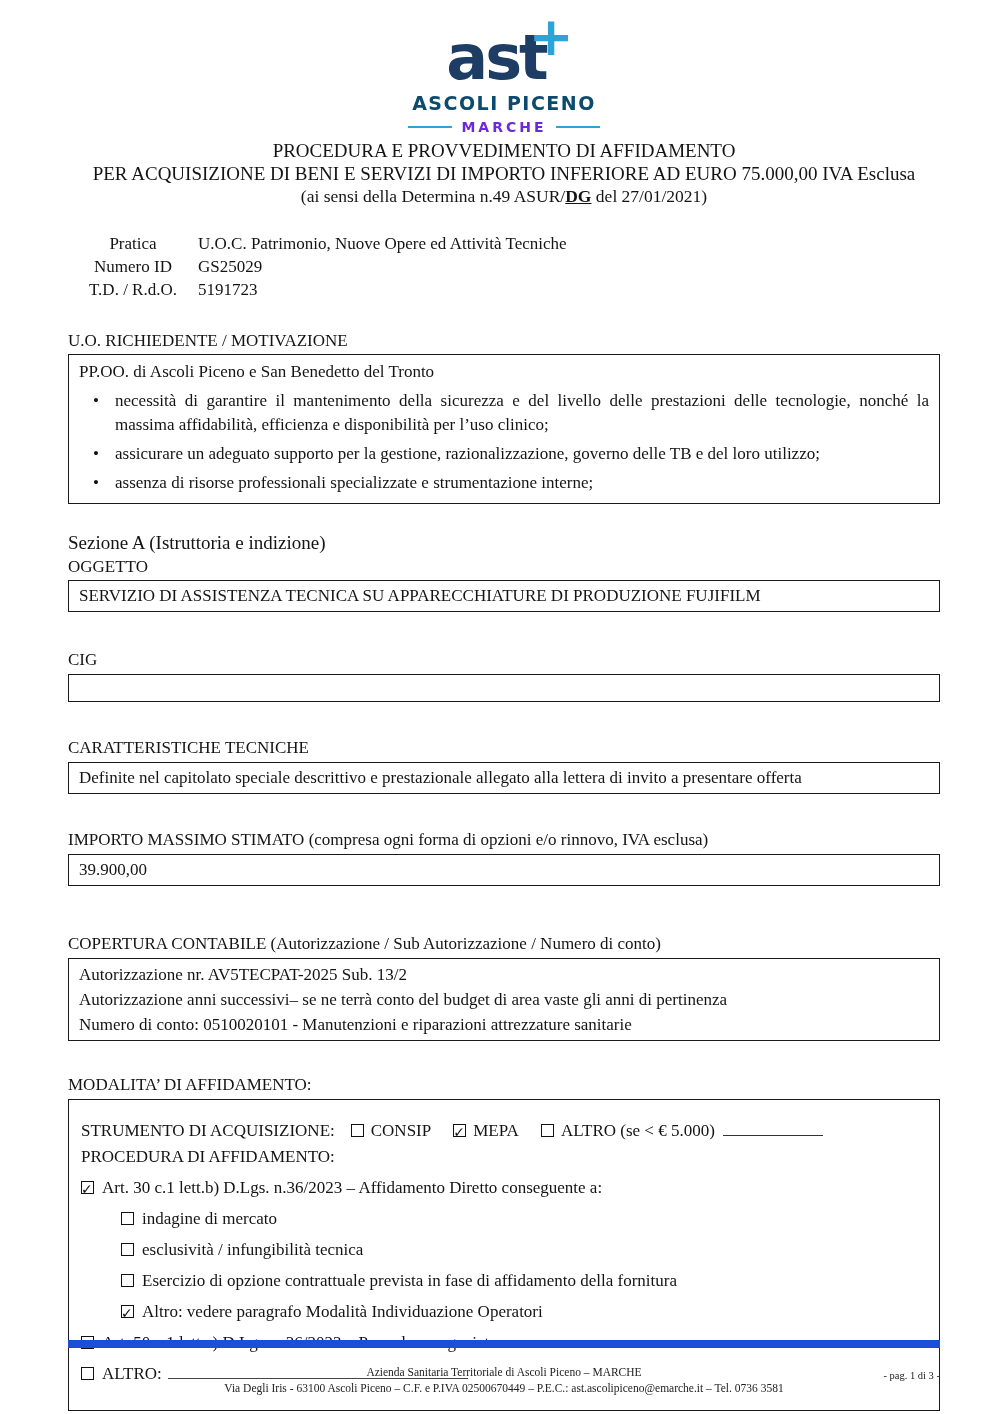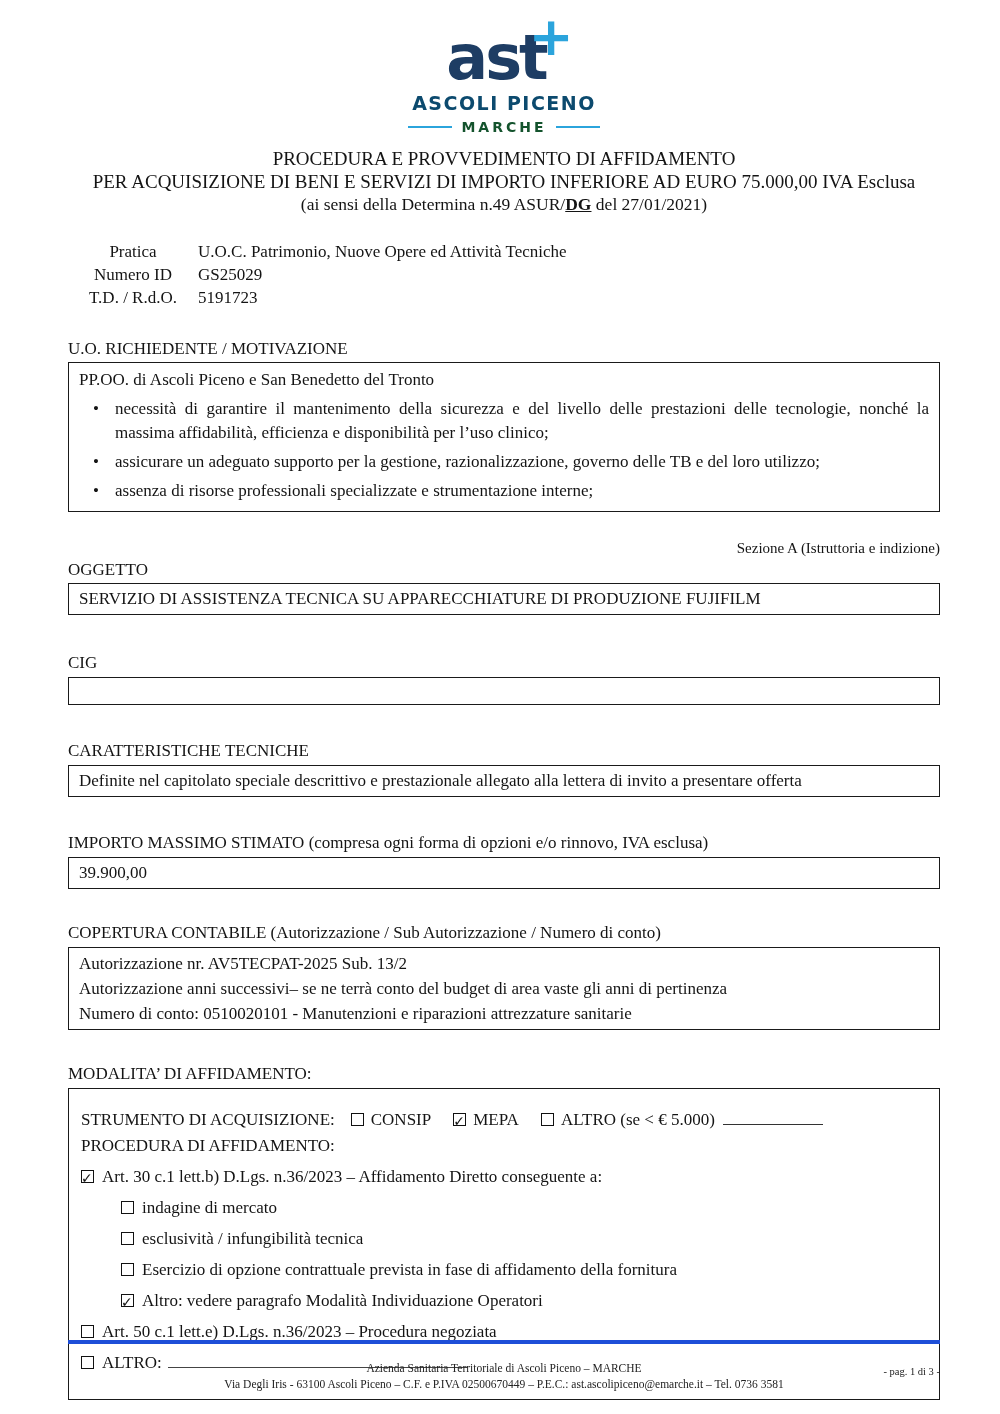--- a/index.html
+++ b/index.html
@@ -38,21 +38,21 @@
     display: flex; align-items: center; justify-content: center;
     gap: 9px; margin-top: 5px;
   }
   .logo-region-line { width: 44px; height: 2.5px; }
   .logo-region {
     font-family: "DejaVu Sans", sans-serif;
     font-weight: 600; font-size: 14px; letter-spacing: 3px;
   }
 
   
-  .title-block { text-align: center; margin-top: 12px; line-height: 23px; }
+  .title-block { text-align: center; margin-top: 4px; line-height: 23px; }
   .title-l1, .title-l2 { font-size: 19px; }
   .title-l3 { font-size: 17.5px; }
   .title-l3 b { font-weight: 700; text-decoration: underline; }
 
   
   .pratica { margin-top: 24px; font-size: 17px; line-height: 23px; }
   .pratica-row { display: flex; text-align: center; }
   .pratica-label { width: 130px; flex: 0 0 130px; }
 
   
@@ -63,34 +63,34 @@
     padding: 3px 10px;
     line-height: 24px;
   }
   .uo-heading { margin-top: 30px; }
   .uo-box { margin-top: 3px; padding: 5px 10px 8px 10px; }
   .bullet-row { display: flex; margin-top: 5px; padding-left: 14px; }
   .bullet-dot { flex: 0 0 22px; }
   .bullet-dot::before { content: "•"; }
   .bullet-text { text-align: justify; }
 
-  .sezione-a { text-align: right; margin-top: 28px; font-size: 15px; }
+  .sezione-a { text-align: left; margin-top: 28px; font-size: 19px; }
   .oggetto-heading { margin-top: 3px; }
   .oggetto-box { margin-top: 3px; }
 
   .cig-heading { margin-top: 38px; }
   .cig-box { margin-top: 4px; min-height: 28px; }
 
   .car-heading { margin-top: 36px; }
   .car-box { margin-top: 4px; }
 
   .imp-heading { margin-top: 36px; }
   .imp-box { margin-top: 4px; }
 
-  .cop-heading { margin-top: 34px; }
+  .cop-heading { margin-top: 48px; }
   .cop-box { margin-top: 4px; line-height: 25px; }
 
   
   .mod-heading { margin-top: 34px; }
   .mod-box { margin-top: 4px; padding: 17px 12px 24px 12px; }
   .mod-line { margin-top: 2px; }
   .cb {
     display: inline-block; width: 13px; height: 13px;
     border: 1.5px solid #111; position: relative;
     vertical-align: -1px; margin-right: 8px; background: #fff;
@@ -110,21 +110,21 @@
     border-bottom: 1.6px solid #333; height: 14px; vertical-align: baseline;
   }
   .blank-line-long {
     display: inline-block; width: 300px; margin-left: 6px;
     border-bottom: 1.8px solid #444; height: 14px; vertical-align: baseline;
   }
 
   
   .footer {
     position: absolute; left: 68px; right: 60px; top: 1340px;
-    border-top: 4px solid #1d4ed8;
+    border-top: 8px solid #1d4ed8;
     padding-top: 16px;
   }
   .footer-center {
     text-align: center; font-size: 11.5px; line-height: 16px; color: #222;
   }
   .footer-page {
     position: absolute; right: 0; top: 22px;
     font-size: 10.5px; color: #222;
   }
 </style>
@@ -132,21 +132,21 @@
 <body>
 
 <div class="page">
   <div class="content">
 
     <div class="logo-wrap">
       <span class="logo-ast" style="color:#1e3d64"><span>ast</span><span class="logo-plus" style="color:#2ba4dc">+</span></span>
       <div class="logo-city" style="color:#0c4a6e">ASCOLI PICENO</div>
       <div class="logo-region-row">
         <span class="logo-region-line" style="background:#2ba4dc"></span>
-        <span class="logo-region" style="color:#14532d">MARCHE</span>
+        <span class="logo-region" style="color:#6d28d9">MARCHE</span>
         <span class="logo-region-line" style="background:#2ba4dc"></span>
       </div>
     </div>
 
     <div class="title-block">
       <div class="title-l1">PROCEDURA E PROVVEDIMENTO DI AFFIDAMENTO</div>
       <div class="title-l2">PER ACQUISIZIONE DI BENI E SERVIZI DI IMPORTO INFERIORE AD EURO 75.000,00 IVA Esclusa</div>
       <div class="title-l3"><span>(ai sensi della Determina n.49 ASUR/</span><b>DG</b><span> del 27/01/2021)</span></div>
     </div>
 

